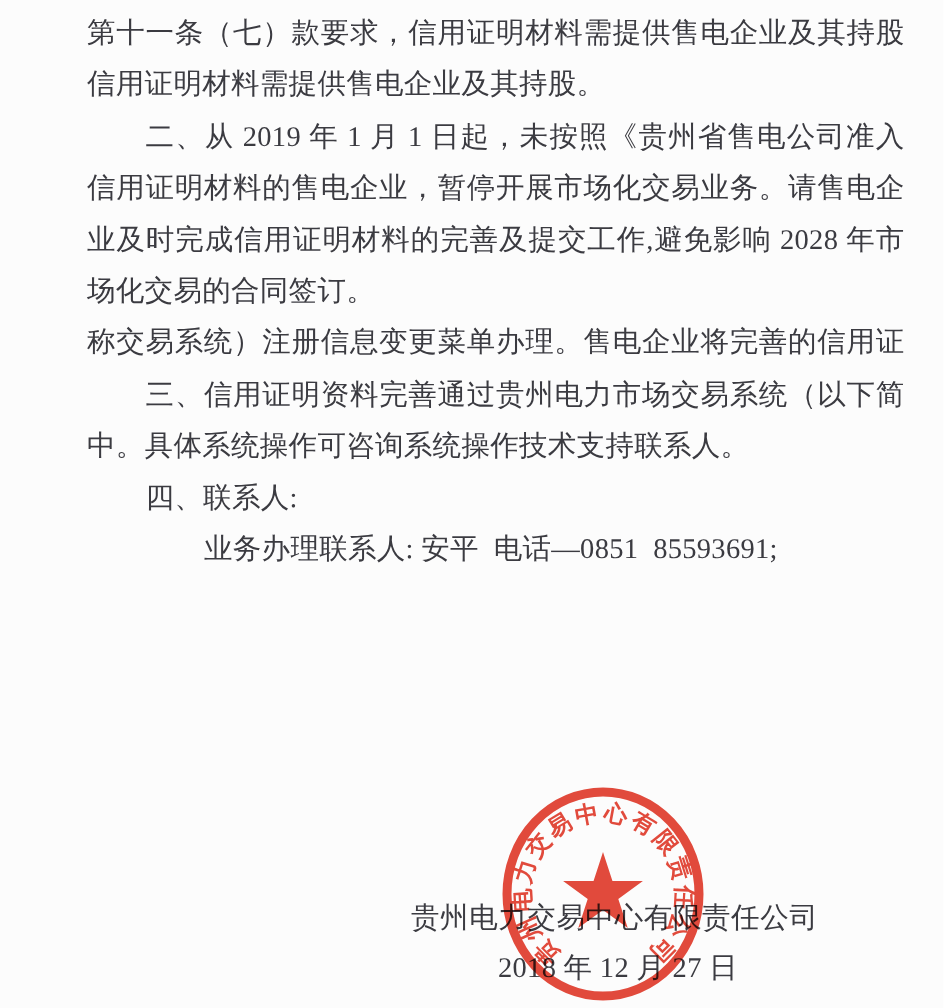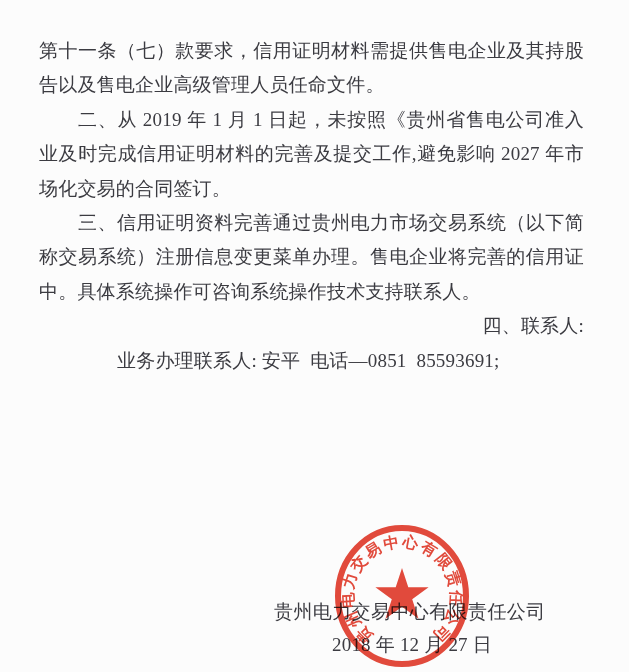--- a/index.html
+++ b/index.html
@@ -8,38 +8,37 @@
     background:#ffffff;
   }
   .page{
     position:relative;
     width:629px;height:672px;
     background:var(--page-bg,#fcfcfc);
     overflow:hidden;
   }
   .doc-text{
     position:absolute;
-    left:39px;top:6px;
+    left:58px;top:6px;
     width:545px;
     color:var(--text-color,#3b3b41);
-    margin-top:28px;
   }
   .line{
     font-size:19px;
     line-height:34.4px;
     height:34.4px;
     white-space:pre-wrap;
     letter-spacing:0.2px;
   }
   .j{
     text-align:justify;
     text-align-last:justify;
     text-justify:inter-ideograph;
   }
-  .ind2{padding-left:39px;text-align:right;}
+  .ind2{padding-left:39px;}
   .ind4{padding-left:78px;}
   .signature{
     position:absolute;
     left:274px;top:599px;
     font-size:19px;
     letter-spacing:0.4px;
     color:var(--text-color,#3b3b41);
   }
   .date{
     position:absolute;
@@ -70,26 +69,27 @@
     font-family:"Liberation Serif","DejaVu Serif",serif;
   }
 </style>
 </head>
 <body>
 
 <div class="page">
 
   <div class="doc-text">
     <div class="line j">第十一条（七）款要求，信用证明材料需提供售电企业及其持股</div>
-    <div class="line">告以及售电企业高级管理人员任命文件。</div>
+    <div class="line">信用证明材料需提供售电企业及其持股。</div>
     <div class="line j ind2">二、从 2019 年 1 月 1 日起，未按照《贵州省售电公司准入</div>
-    <div class="line j">业及时完成信用证明材料的完善及提交工作,避免影响 2027 年市</div>
+    <div class="line j">信用证明材料的售电企业，暂停开展市场化交易业务。请售电企</div>
+    <div class="line j">业及时完成信用证明材料的完善及提交工作,避免影响 2028 年市</div>
     <div class="line">场化交易的合同签订。</div>
+    <div class="line j">称交易系统）注册信息变更菜单办理。售电企业将完善的信用证</div>
     <div class="line j ind2">三、信用证明资料完善通过贵州电力市场交易系统（以下简</div>
-    <div class="line j">称交易系统）注册信息变更菜单办理。售电企业将完善的信用证</div>
     <div class="line">中。具体系统操作可咨询系统操作技术支持联系人。</div>
     <div class="line ind2">四、联系人:</div>
     <div class="line ind4">业务办理联系人: 安平  电话—0851  85593691;</div>
   </div>
 
   <div class="signature">贵州电力交易中心有限责任公司</div>
 
   <div class="date">2018 年 12 月 27 日</div>
 
   <div class="seal">

